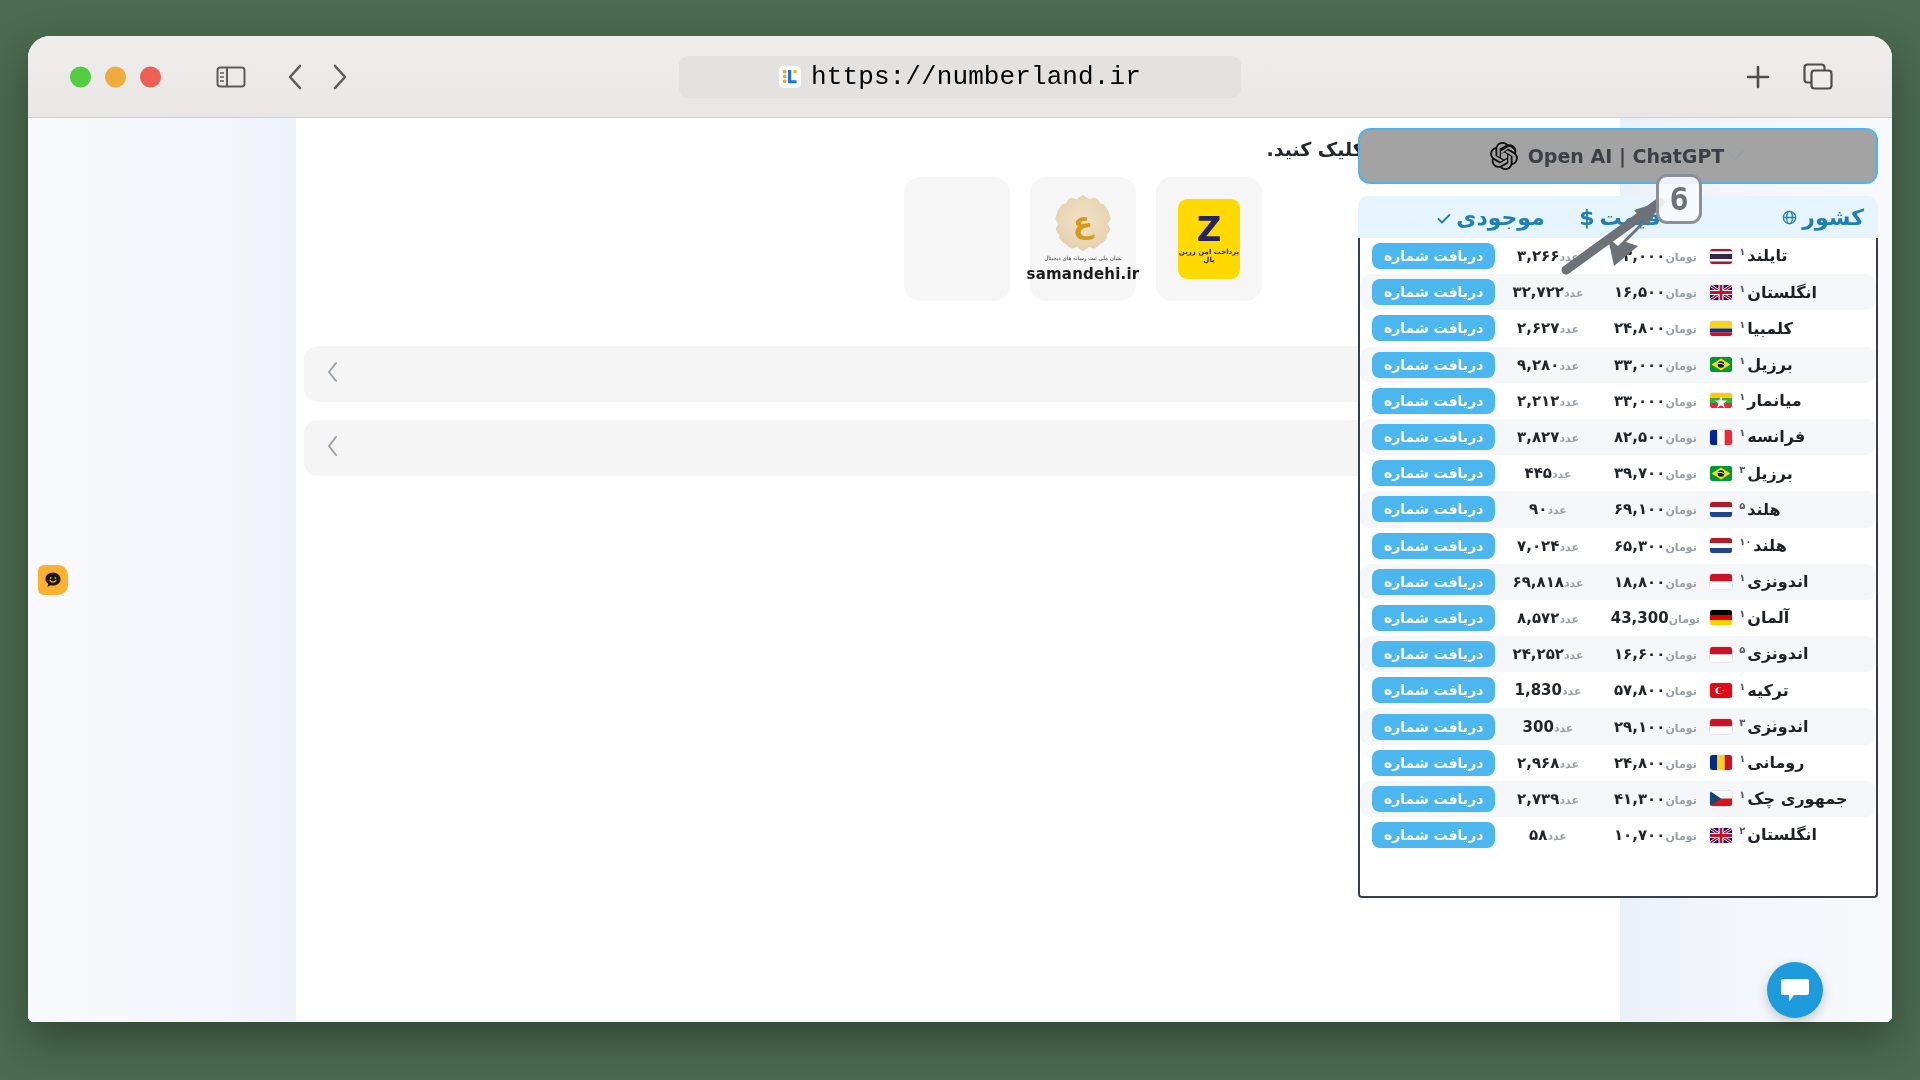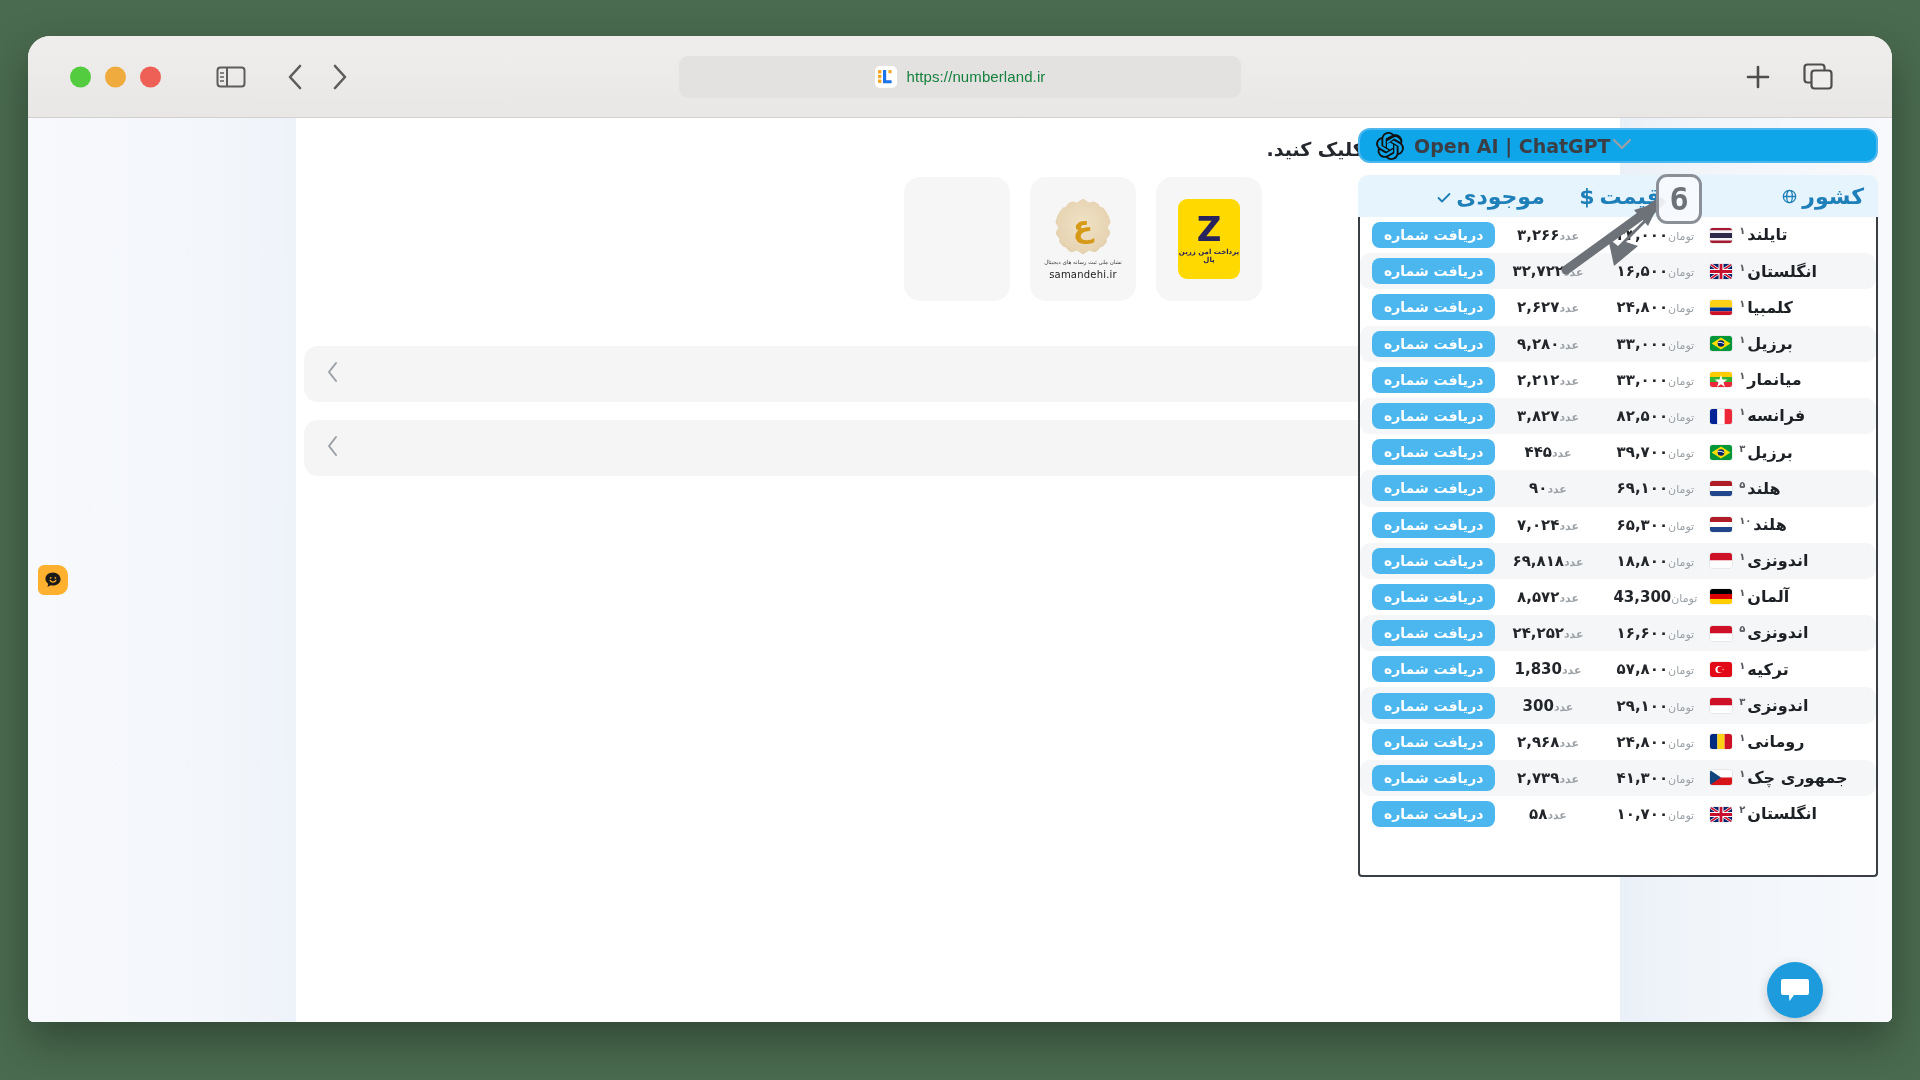--- a/index.html
+++ b/index.html
@@ -41,21 +41,21 @@
   .urlbar {
     position: absolute; left: 50%; top: 50%;
     transform: translate(-50%,-50%);
     width: 562px; height: 42px;
     background: #e3e2e1; border-radius: 9px;
     display: flex; align-items: center; justify-content: center; gap: 10px;
     direction: ltr;
   }
   .fav { width: 22px; height: 22px; border-radius: 5px; background:#fff;
          display:flex; align-items:center; justify-content:center; flex:0 0 auto; }
-  .url-text { font-size: 15px; color: #15803d; font-family:Liberation Sans, sans-serif; letter-spacing:.1px; }
+  .url-text { font-size: 26px; color: #000000; font-family:Liberation Mono, monospace; letter-spacing:.1px; }
 
   
   .viewport { position: relative; width: 100%; height: 904px; background: #ffffff; overflow: hidden; }
   .page-left-strip  { position: absolute; left: 0;   top: 0; width: 268px; height: 100%;
                       background: linear-gradient(90deg,#f7f9fc 0%, #f3f6fb 70%, #eef3f9 100%); }
   .page-right-strip { position: absolute; right: 0;  top: 0; width: 272px; height: 100%;
                       background: linear-gradient(270deg,#f7f9fc 0%, #f1f5fa 70%, #eaf0f7 100%); }
   .content { position: absolute; left: 268px; right: 272px; top: 0; bottom: 0; background: #ffffff; }
 
   
@@ -71,39 +71,39 @@
   .zp-mark { font-size: 34px; font-weight: 800; color: #27235c; line-height: .9;
              font-family:"DejaVu Sans","Liberation Sans",sans-serif; }
   .zp-cap { font-size: 7px; color: #27235c; font-weight: 700; text-align: center; }
   .sam { display:flex; flex-direction:column; align-items:center; gap:4px; }
   .sam-seal { width: 56px; height: 56px; background: radial-gradient(circle at 50% 45%, #f1e2c6 0%, #e7d5b4 60%, #d9c49c 100%);
               border-radius: 50%;
               clip-path: polygon(50% 0%,61% 7%,74% 4%,81% 15%,94% 17%,96% 30%,100% 42%,94% 52%,100% 62%,92% 72%,94% 85%,81% 87%,73% 97%,61% 93%,50% 100%,39% 93%,27% 97%,19% 87%,6% 85%,8% 72%,0% 62%,6% 52%,0% 42%,4% 30%,6% 17%,19% 15%,26% 4%,39% 7%);
               display:flex; align-items:center; justify-content:center; }
   .sam-glyph { font-size: 30px; color: #d79a18; font-weight: 700; line-height: 1; }
   .sam-sub1 { font-size: 5.5px; color: #3a3a3a; }
-  .sam-sub2 { font-size: 10px; color: #1c1c1c; font-weight: 400; letter-spacing:.2px; }
+  .sam-sub2 { font-size: 15px; color: #1c1c1c; font-weight: 700; letter-spacing:.2px; }
 
   .accordions { position: absolute; right: 10px; left: 8px; top: 228px; display: flex; flex-direction: column; gap: 18px; }
   .acc {
     height: 56px; background: #f5f5f6; border-radius: 14px;
     display: flex; align-items: center; justify-content: space-between;
     padding: 0 22px 0 22px;
   }
   .acc-right { display: flex; align-items: center; gap: 10px; flex-direction: row-reverse; }
   .acc-label { font-size: 19px; color: #2c3036; font-weight: 600; }
   .acc-circ { width: 22px; height: 22px; border-radius: 50%; border: 1.6px solid #9aa0a6;
               display: flex; align-items: center; justify-content: center; color:#8a9096; font-size: 12px; }
   .acc-chev { color: #9aa0a6; }
 
   
   .panel { position: absolute; right: -258px; top: 10px; width: 520px; }
   .service-select {
-    height: 35px; background: #0ea5e9; border: 2px solid #4cb7ee; border-radius: 12px;
-    display: flex; align-items: center; justify-content: flex-end; padding: 0 16px;
+    height: 56px; background: #a3a3a3; border: 2px solid #4cb7ee; border-radius: 12px;
+    display: flex; align-items: center; justify-content: center; padding: 0 16px;
   }
   .svc-right { display: flex; align-items: center; gap: 10px; flex-direction: row-reverse; }
   .svc-name { font-size: 19px; color: #3b3f45; font-weight: 600; direction: ltr; }
   .svc-logo { width: 28px; height: 28px; }
   .svc-chev { color: #9aa0a6; }
 
   .table-head {
     margin-top: 12px; height: 42px; background: #e6f4fd; border-radius: 10px 10px 0 0;
     display: flex; align-items: center; padding: 0 14px;
   }
@@ -120,21 +120,21 @@
   .row { height: 36.2px; display: flex; align-items: center; padding: 0 12px; background: #ffffff; }
   .row.alt { background: #f5f6f7; border-radius: 10px; }
   .cell-country { width: 182px; display: flex; align-items: center; justify-content: flex-start;
                   flex-direction: row-reverse; gap: 7px; }
   .flag { width: 22px; height: 15px; border-radius: 2.5px; overflow: hidden; flex: 0 0 auto;
           box-shadow: 0 0 0 .5px rgba(0,0,0,.12); }
   .flag svg { display: block; }
   .cname { font-size: 16px; color: #1d2126; font-weight: 700; white-space: nowrap; }
   .cnum { font-size: 10px; color: #555a60; vertical-align: super; margin-right: 2px; }
   .cell-price { width: 126px; text-align: center; font-size: 15px; color: #22262b; font-weight: 700; white-space: nowrap; }
-  .cell-price .unit { font-size: 11px; color: #9aa0a6; font-weight: 400; margin-right: 3px; }
+  .cell-price .unit { font-size: 11px; color: #9aa0a6; font-weight: 700; margin-right: 3px; }
   .cell-stock { width: 128px; text-align: center; font-size: 15px; color: #22262b; font-weight: 700; white-space: nowrap; }
   .cell-stock .unit { font-size: 11px; color: #9aa0a6; font-weight: 600; margin-right: 3px; }
   .cell-act { flex: 1; display: flex; justify-content: center; }
   .get-btn {
     background: #4cb7ee; color: #ffffff; font-size: 14px; font-weight: 700;
     border: none; border-radius: 8px; padding: 5px 12px; white-space: nowrap;
     font-family: inherit; cursor: pointer; min-width: 96px;
   }
 
   

